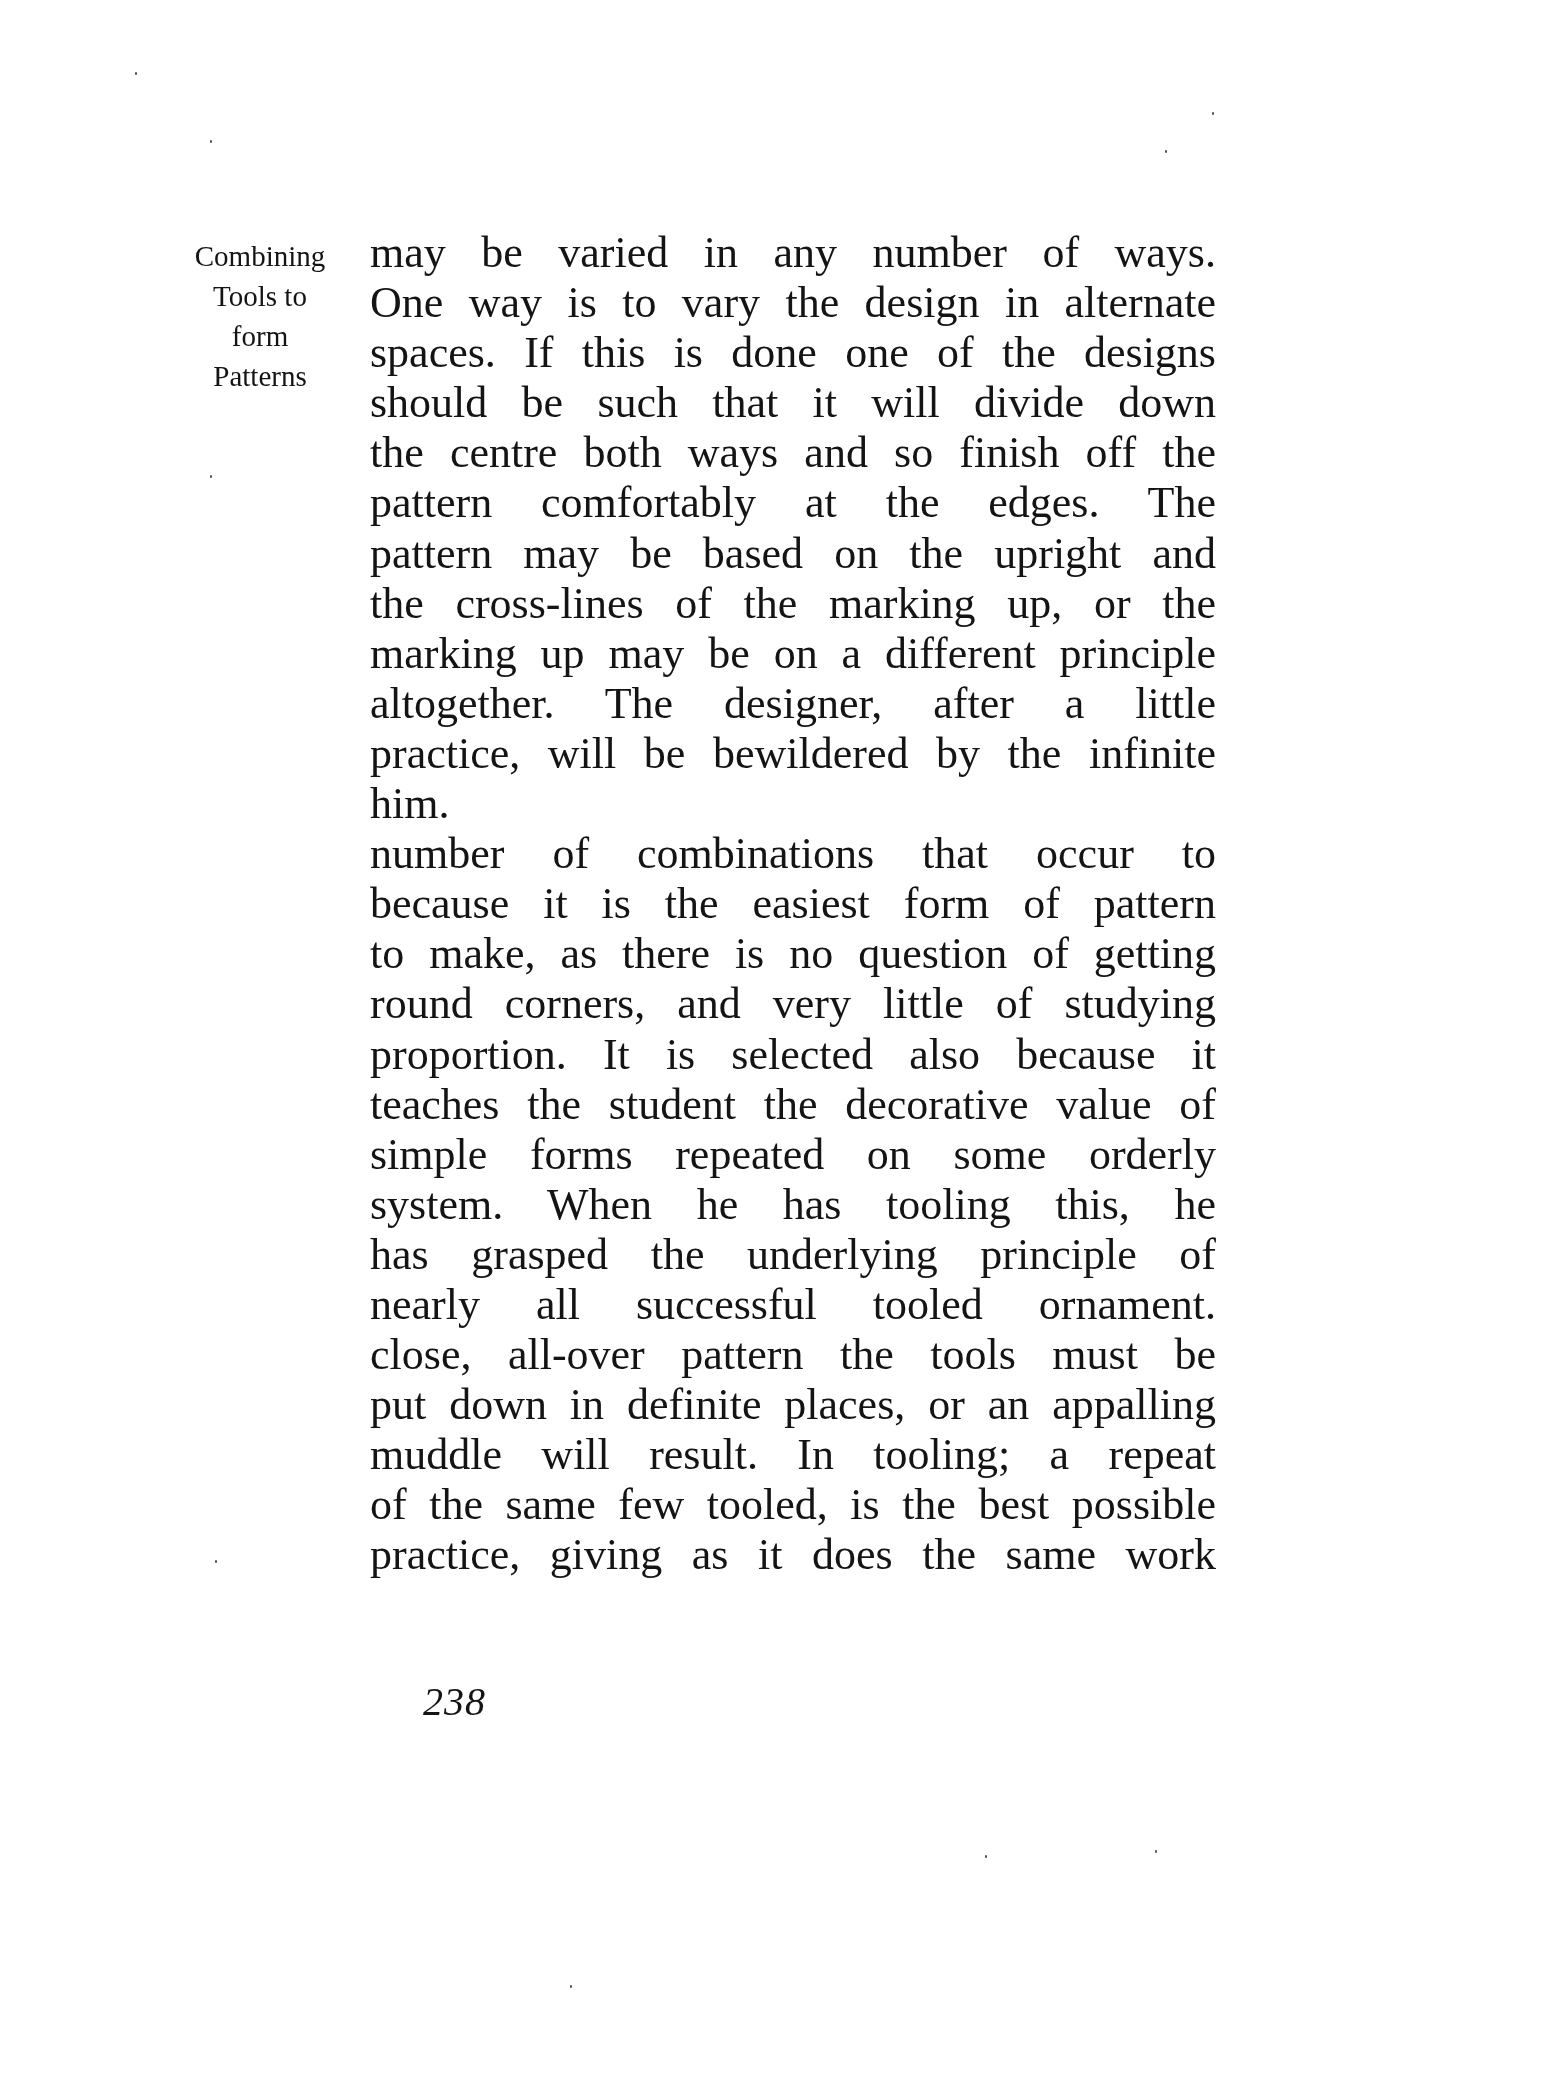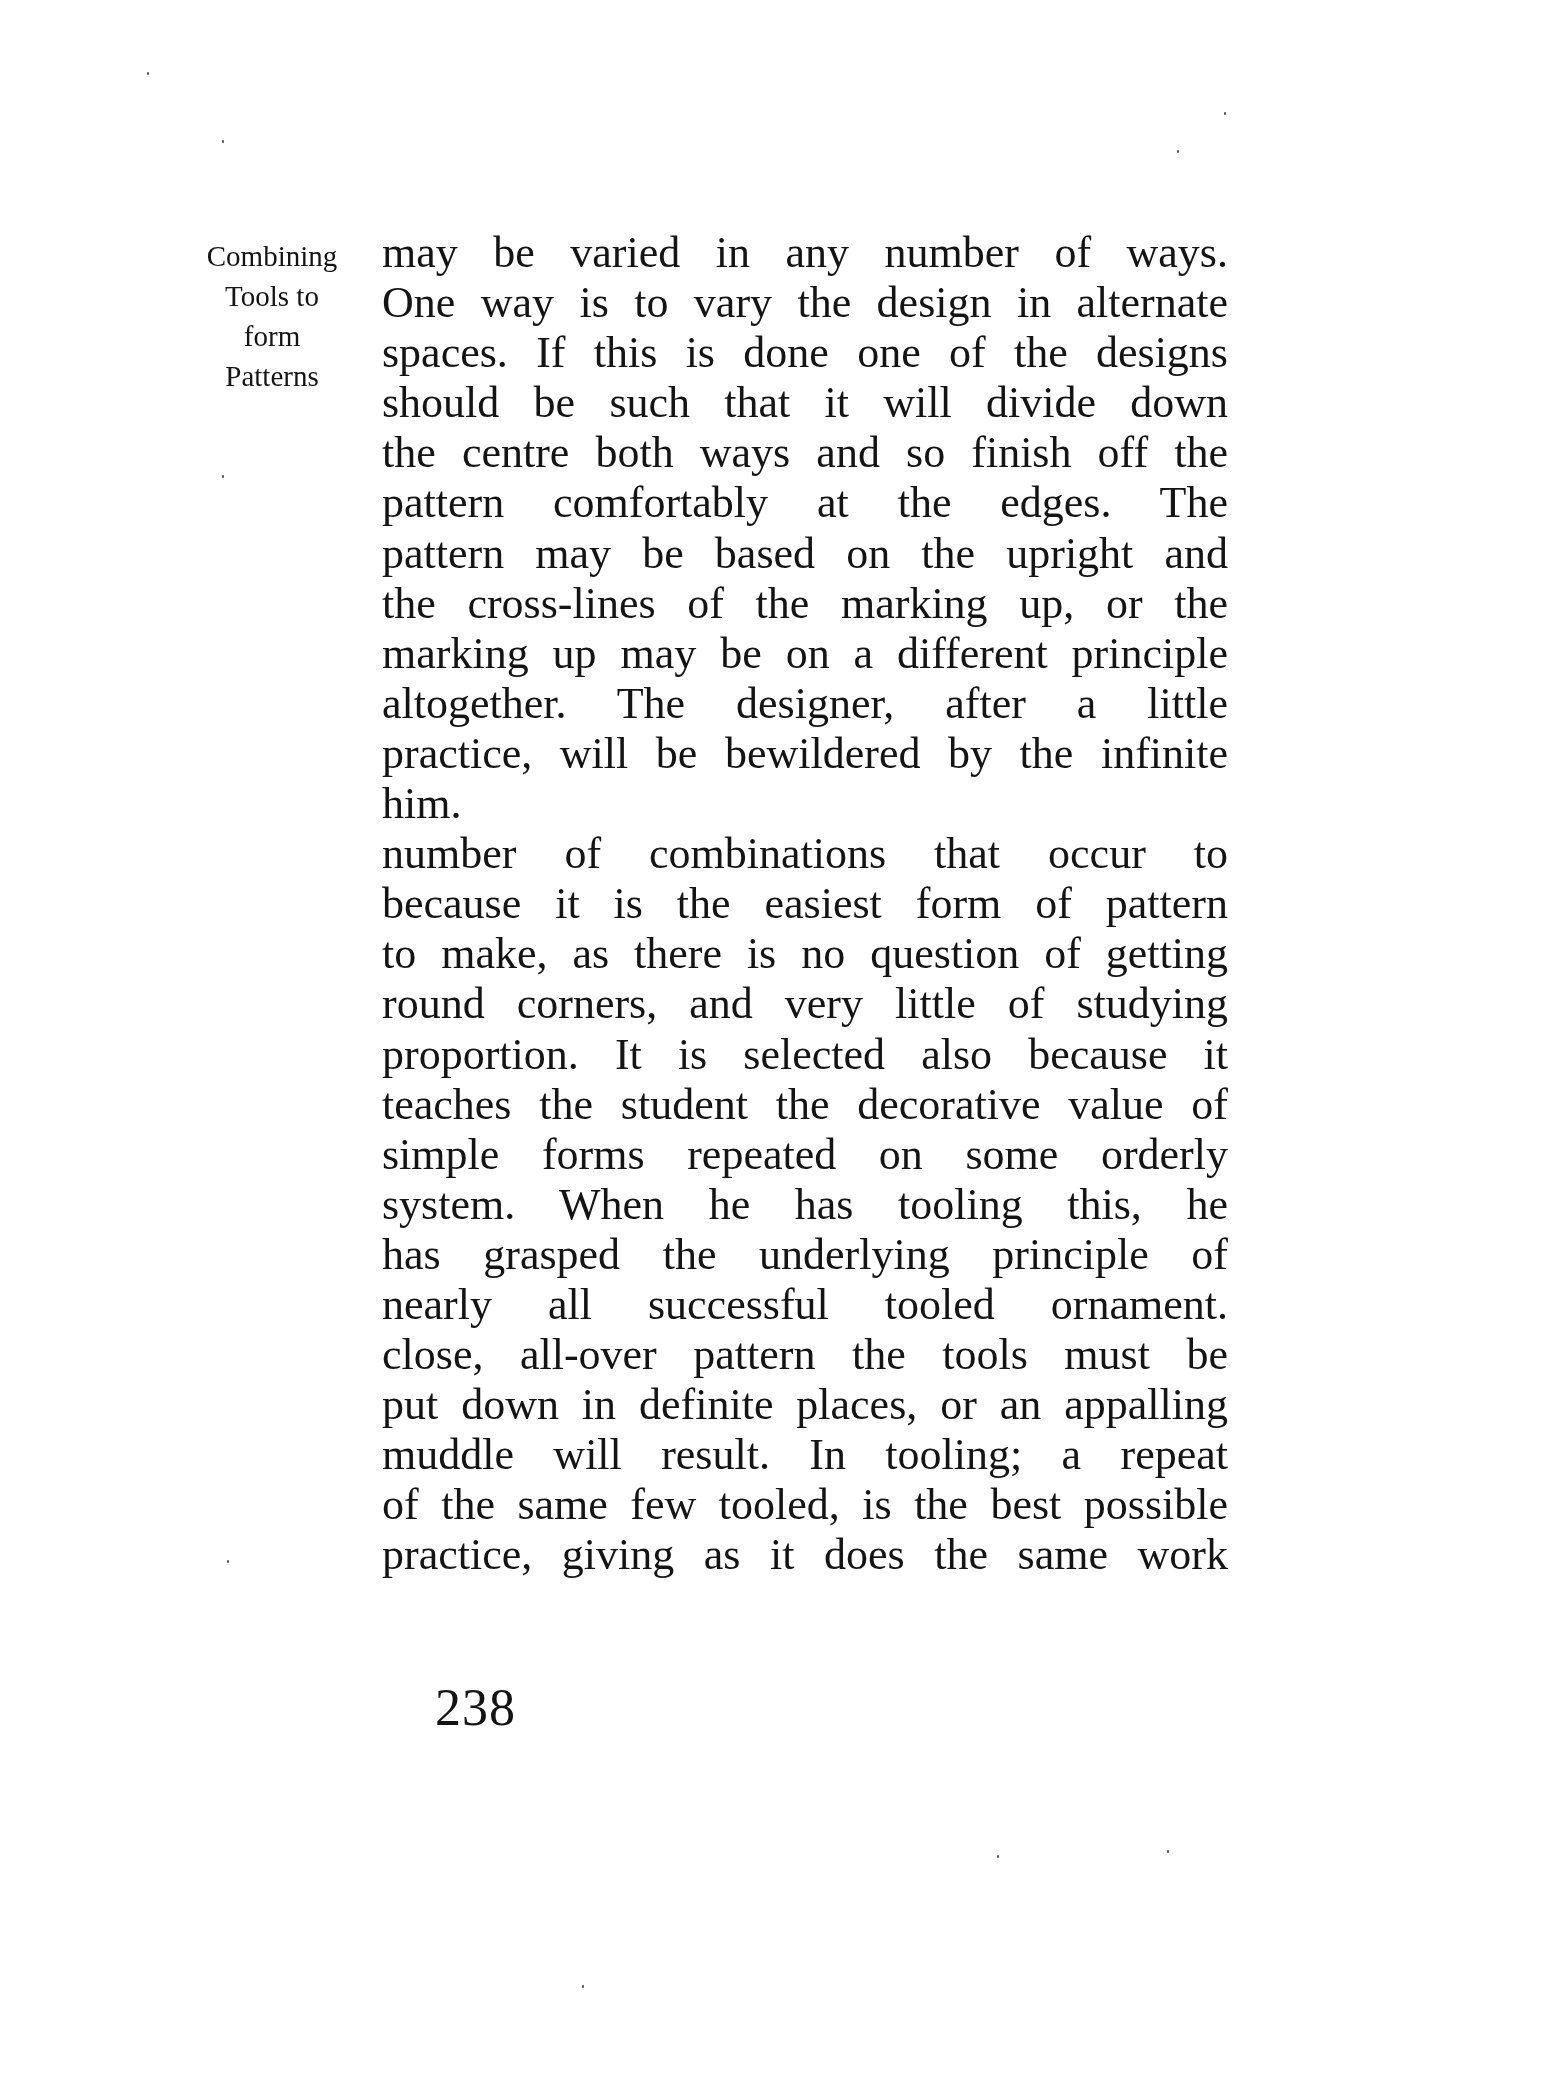--- a/index.html
+++ b/index.html
@@ -1,28 +1,28 @@
 <!DOCTYPE html>
 <html><head>
 <meta charset="utf-8">
 <style>
   html, body { margin: 0; padding: 0; background: #ffffff; }
   body { width: 1563px; height: 2100px; position: relative; overflow: hidden;
          font-family: "Liberation Serif", "DejaVu Serif", serif; color: #141414; }
-  .page { position: absolute; inset: 0; margin-left: 12px; }
+  .page { position: absolute; inset: 0; }
   .sidenote { position: absolute; left: 160px; top: 236px; width: 200px;
               text-align: center; font-size: 29px; line-height: 40px; }
   .sidenote span { display: block; }
   .body { position: absolute; left: 370px; top: 228px; width: 846px;
           font-size: 44px; line-height: 50.1px; }
   .line { display: block; height: 50.1px; text-align: justify; text-align-last: justify;
           white-space: nowrap; overflow: visible; }
   .line.last { text-align-last: left; }
   .line.indent { padding-left: 42px; }
-  .pagenum { position: absolute; left: 423px; top: 1678px; font-size: 52px; letter-spacing: 1px; }
+  .pagenum { position: absolute; left: 423px; top: 1678px; font-size: 40px; letter-spacing: 1px; font-style: italic; }
   .speck { position: absolute; width: 2px; height: 3px; background: #555; border-radius: 1px; }
 </style>
 </head>
 <body>
 
 <div class="page">
 
   <div class="sidenote">
     <span>Combining</span>
     <span>Tools to</span>

